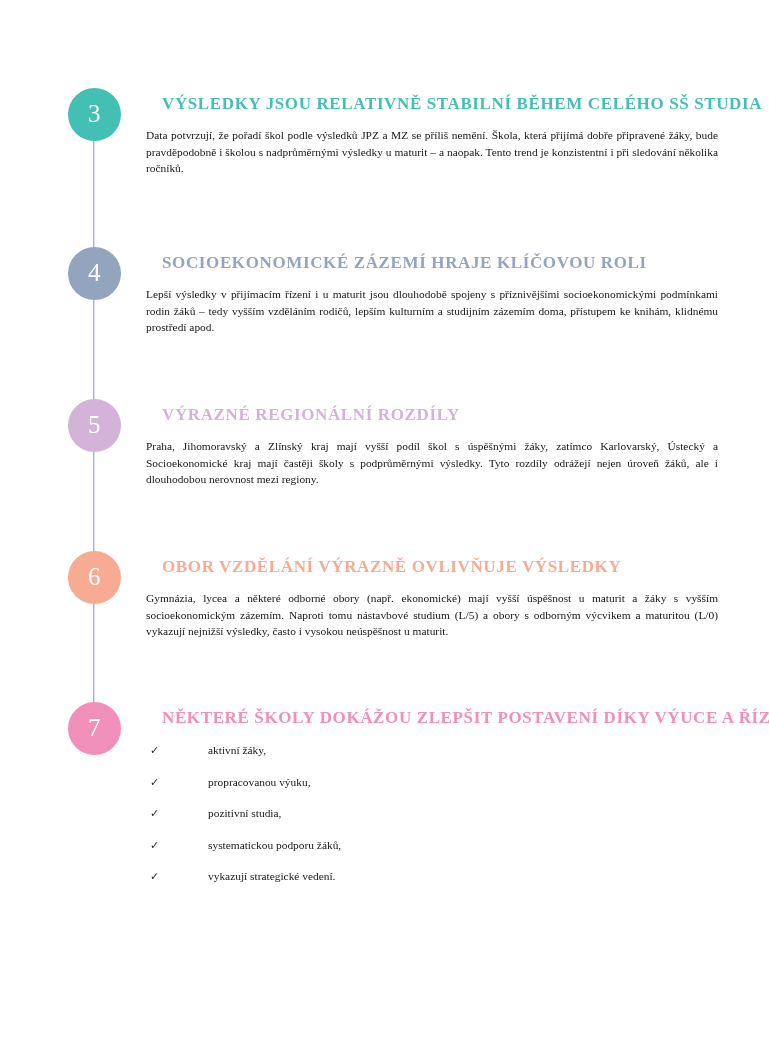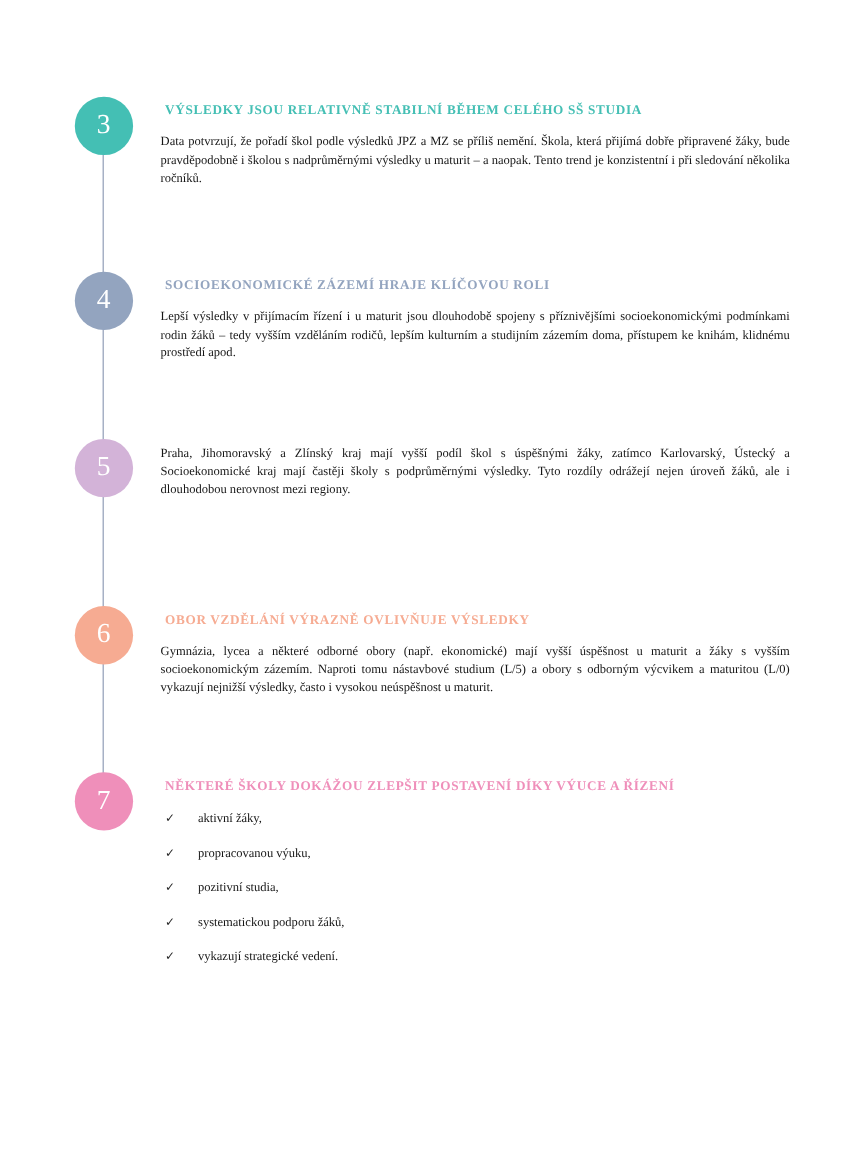--- a/index.html
+++ b/index.html
@@ -59,25 +59,25 @@
   }
 
   .tl-body {
     position: absolute;
     left: 146px;
     width: 572px;
   }
 
   .tl-heading {
     font-family: "Liberation Serif", "DejaVu Serif", serif;
-    font-size: 12px;
+    font-size: 17px;
     font-weight: bold;
     letter-spacing: 0.62px;
     text-transform: uppercase;
-    margin: 0 0 13px 4px;
+    margin: 0 0 13px 16px;
     line-height: 1.25;
     white-space: nowrap;
   }
 
   .tl-paragraph {
     font-family: "Liberation Serif", "DejaVu Serif", serif;
     font-size: 11.4px;
     line-height: 16.6px;
     color: #161616;
     text-align: justify;
@@ -101,20 +101,21 @@
   .check-mark {
     width: 34px;
     flex: 0 0 34px;
     color: #2a2a2a;
     font-size: 11px;
     padding-left: 4px;
     box-sizing: border-box;
   }
   .check-text {
     color: #161616;
+    margin-left: 28px;
   }
 </style>
 </head>
 <body>
 
 <div id="timeline">
     <div class="spine" style="top: 137px; height: 114px; background: rgb(135, 149, 176);"></div>
     <div class="spine" style="top: 296px; height: 107px; background: rgb(135, 149, 176);"></div>
     <div class="spine" style="top: 448px; height: 107px; background: rgb(135, 149, 176);"></div>
     <div class="spine" style="top: 600px; height: 106px; background: rgb(135, 149, 176);"></div>
@@ -129,20 +130,21 @@
       <span class="badge-number">4</span>
     </div>
     <div class="tl-body" style="top: 252px;">
       <h2 class="tl-heading" style="color: rgb(147, 164, 191);">Socioekonomické zázemí hraje klíčovou roli</h2>
       <p class="tl-paragraph">Lepší výsledky v přijímacím řízení i u maturit jsou dlouhodobě spojeny s příznivějšími socioekonomickými podmínkami rodin žáků – tedy vyšším vzděláním rodičů, lepším kulturním a studijním zázemím doma, přístupem ke knihám, klidnému prostředí apod.</p>
     </div>
     <div class="badge" style="top: 399px; background: rgb(211, 179, 216);">
       <span class="badge-number">5</span>
     </div>
     <div class="tl-body" style="top: 404px;">
+      <h2 class="tl-heading" style="color: rgb(211, 179, 216);">Výrazné regionální rozdíly</h2>
       <p class="tl-paragraph">Praha, Jihomoravský a Zlínský kraj mají vyšší podíl škol s úspěšnými žáky, zatímco Karlovarský, Ústecký a Socioekonomické kraj mají častěji školy s podprůměrnými výsledky. Tyto rozdíly odrážejí nejen úroveň žáků, ale i dlouhodobou nerovnost mezi regiony.</p>
     </div>
     <div class="badge" style="top: 551px; background: rgb(246, 171, 146);">
       <span class="badge-number">6</span>
     </div>
     <div class="tl-body" style="top: 556px;">
       <h2 class="tl-heading" style="color: rgb(246, 171, 146);">Obor vzdělání výrazně ovlivňuje výsledky</h2>
       <p class="tl-paragraph">Gymnázia, lycea a některé odborné obory (např. ekonomické) mají vyšší úspěšnost u maturit a žáky s vyšším socioekonomickým zázemím. Naproti tomu nástavbové studium (L/5) a obory s odborným výcvikem a maturitou (L/0) vykazují nejnižší výsledky, často i vysokou neúspěšnost u maturit.</p>
     </div>
     <div class="badge" style="top: 702px; background: rgb(239, 143, 186);">

